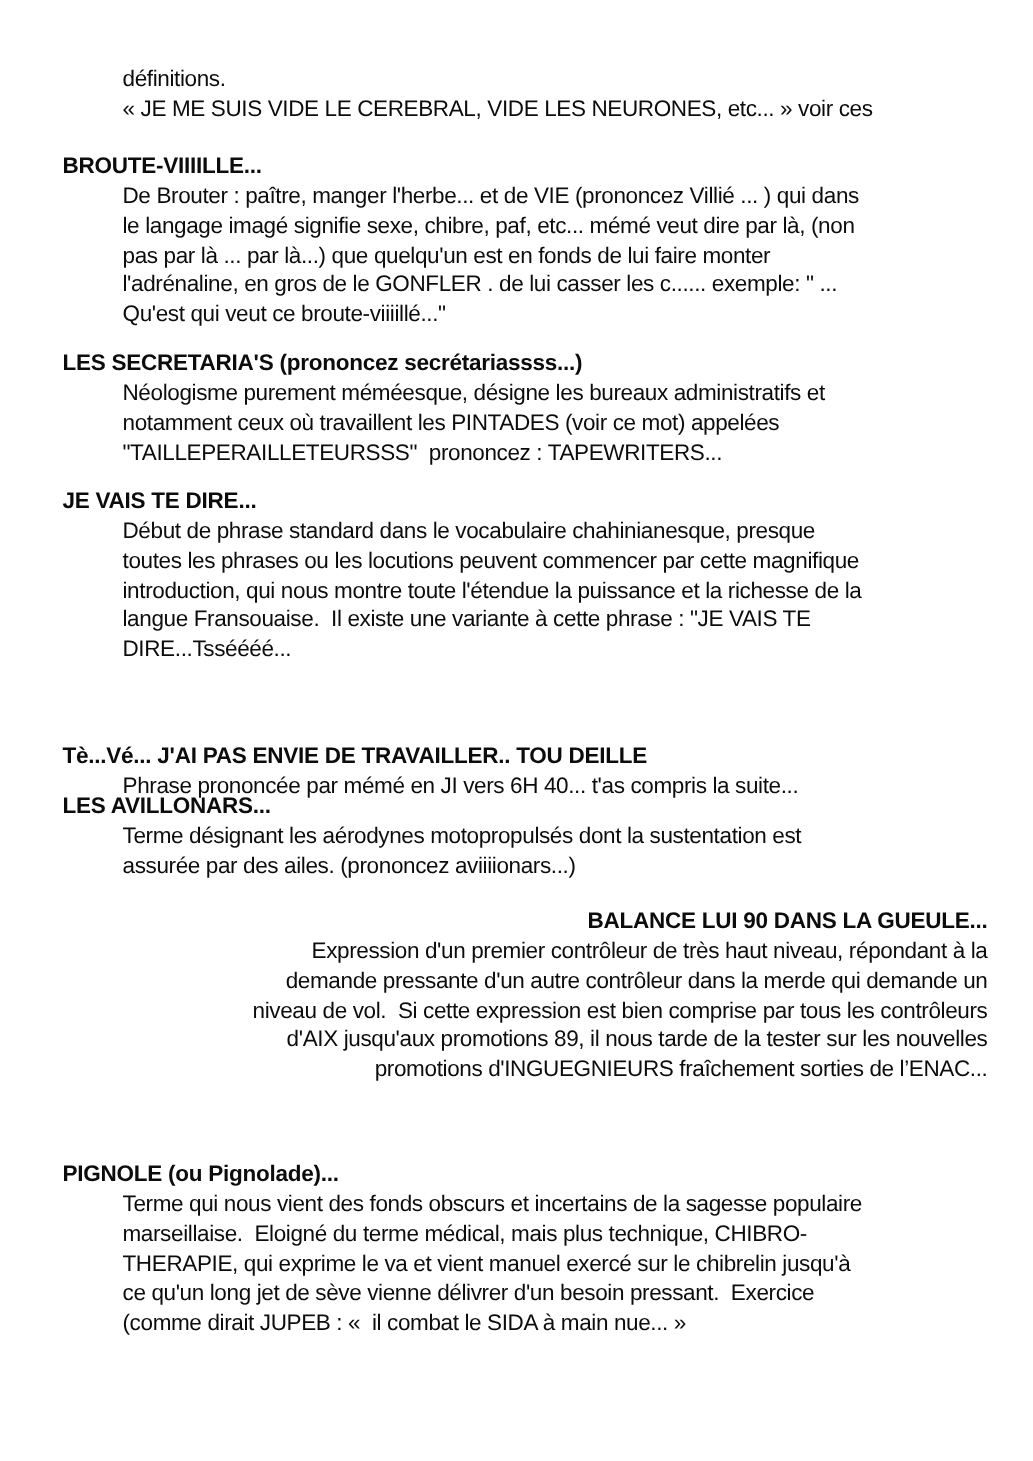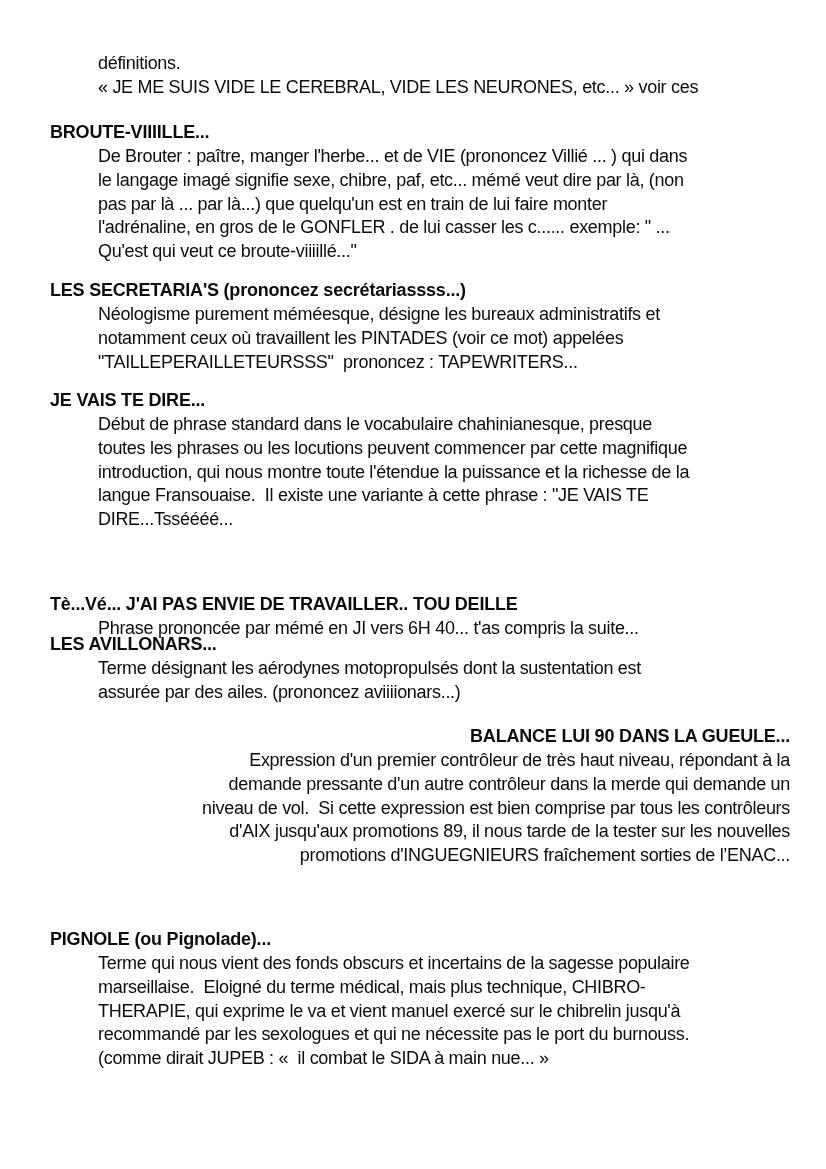--- a/index.html
+++ b/index.html
@@ -59,21 +59,21 @@
       <div class="line">définitions.</div>
       <div class="line">« JE ME SUIS VIDE LE CEREBRAL, VIDE LES NEURONES, etc... » voir ces</div>
     </div>
   </section>
 
   <section class="entry e1">
     <h2 class="term">BROUTE-VIIIILLE...</h2>
     <div class="def">
       <div class="line">De Brouter : paître, manger l'herbe... et de VIE (prononcez Villié ... ) qui dans</div>
       <div class="line">le langage imagé signifie sexe, chibre, paf, etc... mémé veut dire par là, (non</div>
-      <div class="line">pas par là ... par là...) que quelqu'un est en train de lui faire monter</div>
+      <div class="line">pas par là ... par là...) que quelqu'un est en fonds de lui faire monter</div>
       <div class="line">l'adrénaline, en gros de le GONFLER . de lui casser les c...... exemple: " ...</div>
       <div class="line">Qu'est qui veut ce broute-viiiillé..."</div>
     </div>
   </section>
 
   <section class="entry e2">
     <h2 class="term">LES SECRETARIA'S (prononcez secrétariassss...)</h2>
     <div class="def">
       <div class="line">Néologisme purement méméesque, désigne les bureaux administratifs et</div>
       <div class="line">notamment ceux où travaillent les PINTADES (voir ce mot) appelées</div>
@@ -117,18 +117,18 @@
       <div class="line">promotions d'INGUEGNIEURS fraîchement sorties de l’ENAC...</div>
     </div>
   </section>
 
   <section class="entry e7">
     <h2 class="term">PIGNOLE (ou Pignolade)...</h2>
     <div class="def">
       <div class="line">Terme qui nous vient des fonds obscurs et incertains de la sagesse populaire</div>
       <div class="line">marseillaise.  Eloigné du terme médical, mais plus technique, CHIBRO-</div>
       <div class="line">THERAPIE, qui exprime le va et vient manuel exercé sur le chibrelin jusqu'à</div>
-      <div class="line">recommandé par les sexologues et qui ne nécessite pas le port du burnouss.</div>
+      <div class="line">ce qu'un long jet de sève vienne délivrer d'un besoin pressant.  Exercice</div>
       <div class="line">(comme dirait JUPEB : «  il combat le SIDA à main nue... »</div>
     </div>
   </section>
 
 </div>
 
 </body></html>

